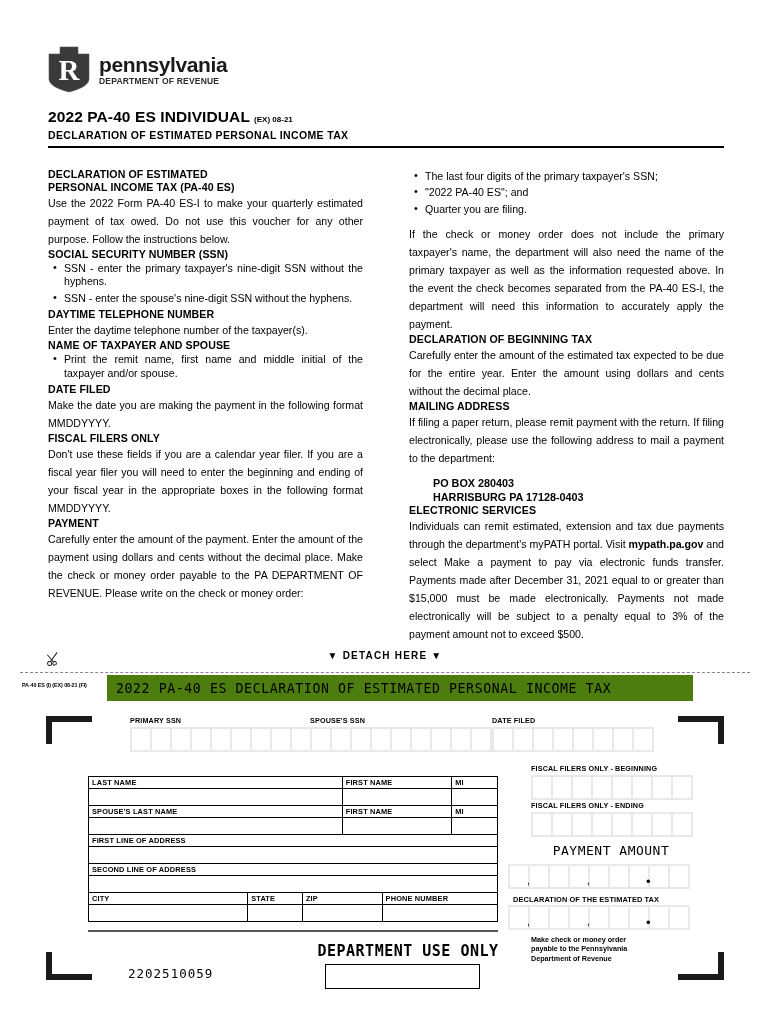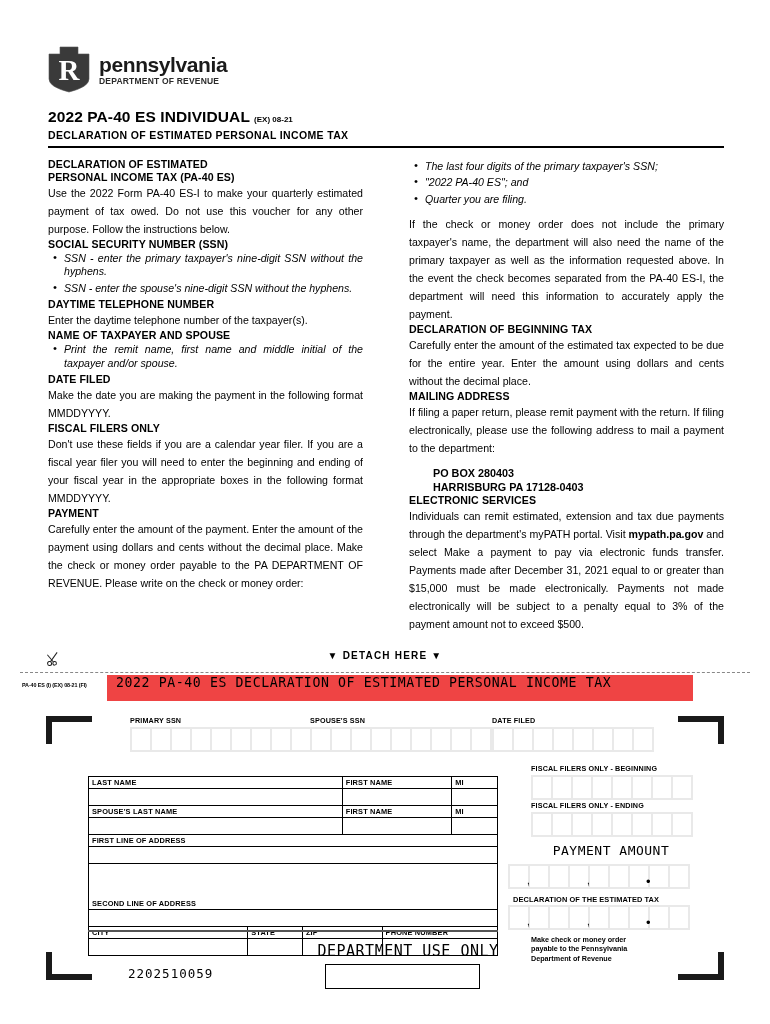--- a/index.html
+++ b/index.html
@@ -21,42 +21,42 @@
   .brand { line-height:1; padding-top:2px;}
   .brand-name { font-size:21px; font-weight:bold; letter-spacing:-0.4px; color:#1a1a1a; }
   .brand-sub { font-size:8.5px; font-weight:bold; letter-spacing:0.2px; color:#2b2b2b; margin-top:2px; }
 
   .form-title { margin-top:14px; font-size:15.5px; font-weight:bold; letter-spacing:0.1px; }
   .form-title .rev { font-size:8px; font-weight:bold; letter-spacing:0; }
   .form-sub { font-size:10.5px; font-weight:bold; letter-spacing:0.35px; margin-top:3px; }
   .rule { margin-top:5px; border-top:2px solid #000; width:676px; }
 
   
-  .cols { position:absolute; left:48px; top:158px; width:676px; display:flex; gap:46px; }
+  .cols { position:absolute; left:48px; top:168px; width:676px; display:flex; gap:46px; }
   .col { width:315px; }
   h3.sec { font-size:10.6px; font-weight:bold; margin:0 0 1px 0; letter-spacing:0.1px; }
   h3.sec + h3.sec { margin-top:0; }
   .sec-gap { margin-top:12px; }
   p.body { font-size:10.6px; line-height:18px; margin:0; text-align:justify; }
-  ul.bul { margin:2px 0 0 0; padding-left:16px; list-style:none;font-style:italic; }
+  ul.bul { margin:2px 0 0 0; padding-left:16px; list-style:none; }
   ul.bul li { font-size:10.6px; line-height:13.4px; text-align:justify; position:relative; margin-bottom:3px; }
   ul.bul li:before { content:"\2022"; position:absolute; left:-11px; top:-1px; font-size:11px; }
   .addr { margin-top:9px; margin-left:24px; font-size:10.8px; font-weight:bold; line-height:14px; }
   .bold-inline { font-weight:bold; }
 
   
   .detach { position:absolute; left:0; top:650px; width:770px; text-align:center;
             font-size:10px; font-weight:bold; letter-spacing:1.2px; }
   .scissors { position:absolute; left:46px; top:652px; font-size:13px; transform:rotate(-8deg); }
   .dashline { position:absolute; left:20px; top:672px; width:730px; border-top:1px dashed #888; }
 
   
   .vouch-label { position:absolute; left:22px; top:682px; font-size:5.4px; font-weight:bold; letter-spacing:-0.1px; white-space:nowrap;}
   .vouch-bar { position:absolute; left:107px; top:675px; width:586px; height:26px;
-               background:#ef4444; display:flex; }
+               background:#4d7c0f; display:flex; align-items:center; }
   .vouch-bar span { font-family:"DejaVu Sans Mono", monospace; font-size:13.2px; letter-spacing:0.6px;
                     padding-left:9px; white-space:nowrap; }
 
   
   .cb { position:absolute; width:46px; height:28px; }
   .cb i { position:absolute; background:#1a1a1a; display:block; }
   .cb-tl { left:46px; top:716px; }
   .cb-tl .h { left:0; top:0; width:46px; height:6px; }
   .cb-tl .v { left:0; top:0; width:6px; height:28px; }
   .cb-tr { left:678px; top:716px; }
@@ -99,21 +99,21 @@
   #grp-estimated { left:508px; top:905px; }
 
   .cells.money .cell { width:18px; }
   .comma { position:absolute; bottom:1px; left:-3px; font-size:10px; }
   .dot   { position:absolute; bottom:2px; left:-4px; font-size:13px; line-height:6px;}
 
   .makecheck { position:absolute; left:531px; top:935px; font-size:7.2px; line-height:9.4px; font-weight:bold; }
 
   
   .dept-use { position:absolute; left:298px; top:942px; width:220px; text-align:center;
-              font-family:"DejaVu Sans Mono", monospace; font-size:15px; letter-spacing:0.5px; font-weight:normal;}
+              font-family:"DejaVu Sans Mono", monospace; font-size:15px; letter-spacing:0.5px; font-weight:bold;}
   .dept-box { position:absolute; left:325px; top:964px; width:155px; height:25px; border:1.3px solid #000; background:#fff; }
   .barnum { position:absolute; left:128px; top:966px; font-family:"DejaVu Sans Mono", monospace;
             font-size:12.5px; letter-spacing:1px; }
 
   .hr-bottom { position:absolute; left:88px; top:930px; width:410px; border-top:2px solid #555; }
 </style>
 </head>
 <body>
 
 <div class="page">
@@ -294,21 +294,21 @@
           <div class="blank"></div>
         </div>
       </div>
       <div class="row">
         <div class="cellbox" style="width: 410px;">
           <div class="lbl">FIRST LINE OF ADDRESS</div>
           <div class="blank"></div>
         </div>
       </div>
       <div class="row">
-        <div class="cellbox" style="width: 410px; margin-top: 34px;">
+        <div class="cellbox" style="width: 410px;">
           <div class="lbl">SECOND LINE OF ADDRESS</div>
           <div class="blank"></div>
         </div>
       </div>
       <div class="row">
         <div class="cellbox" style="width: 160px;">
           <div class="lbl">CITY</div>
           <div class="blank"></div>
         </div>
         <div class="cellbox" style="width: 55px;">

